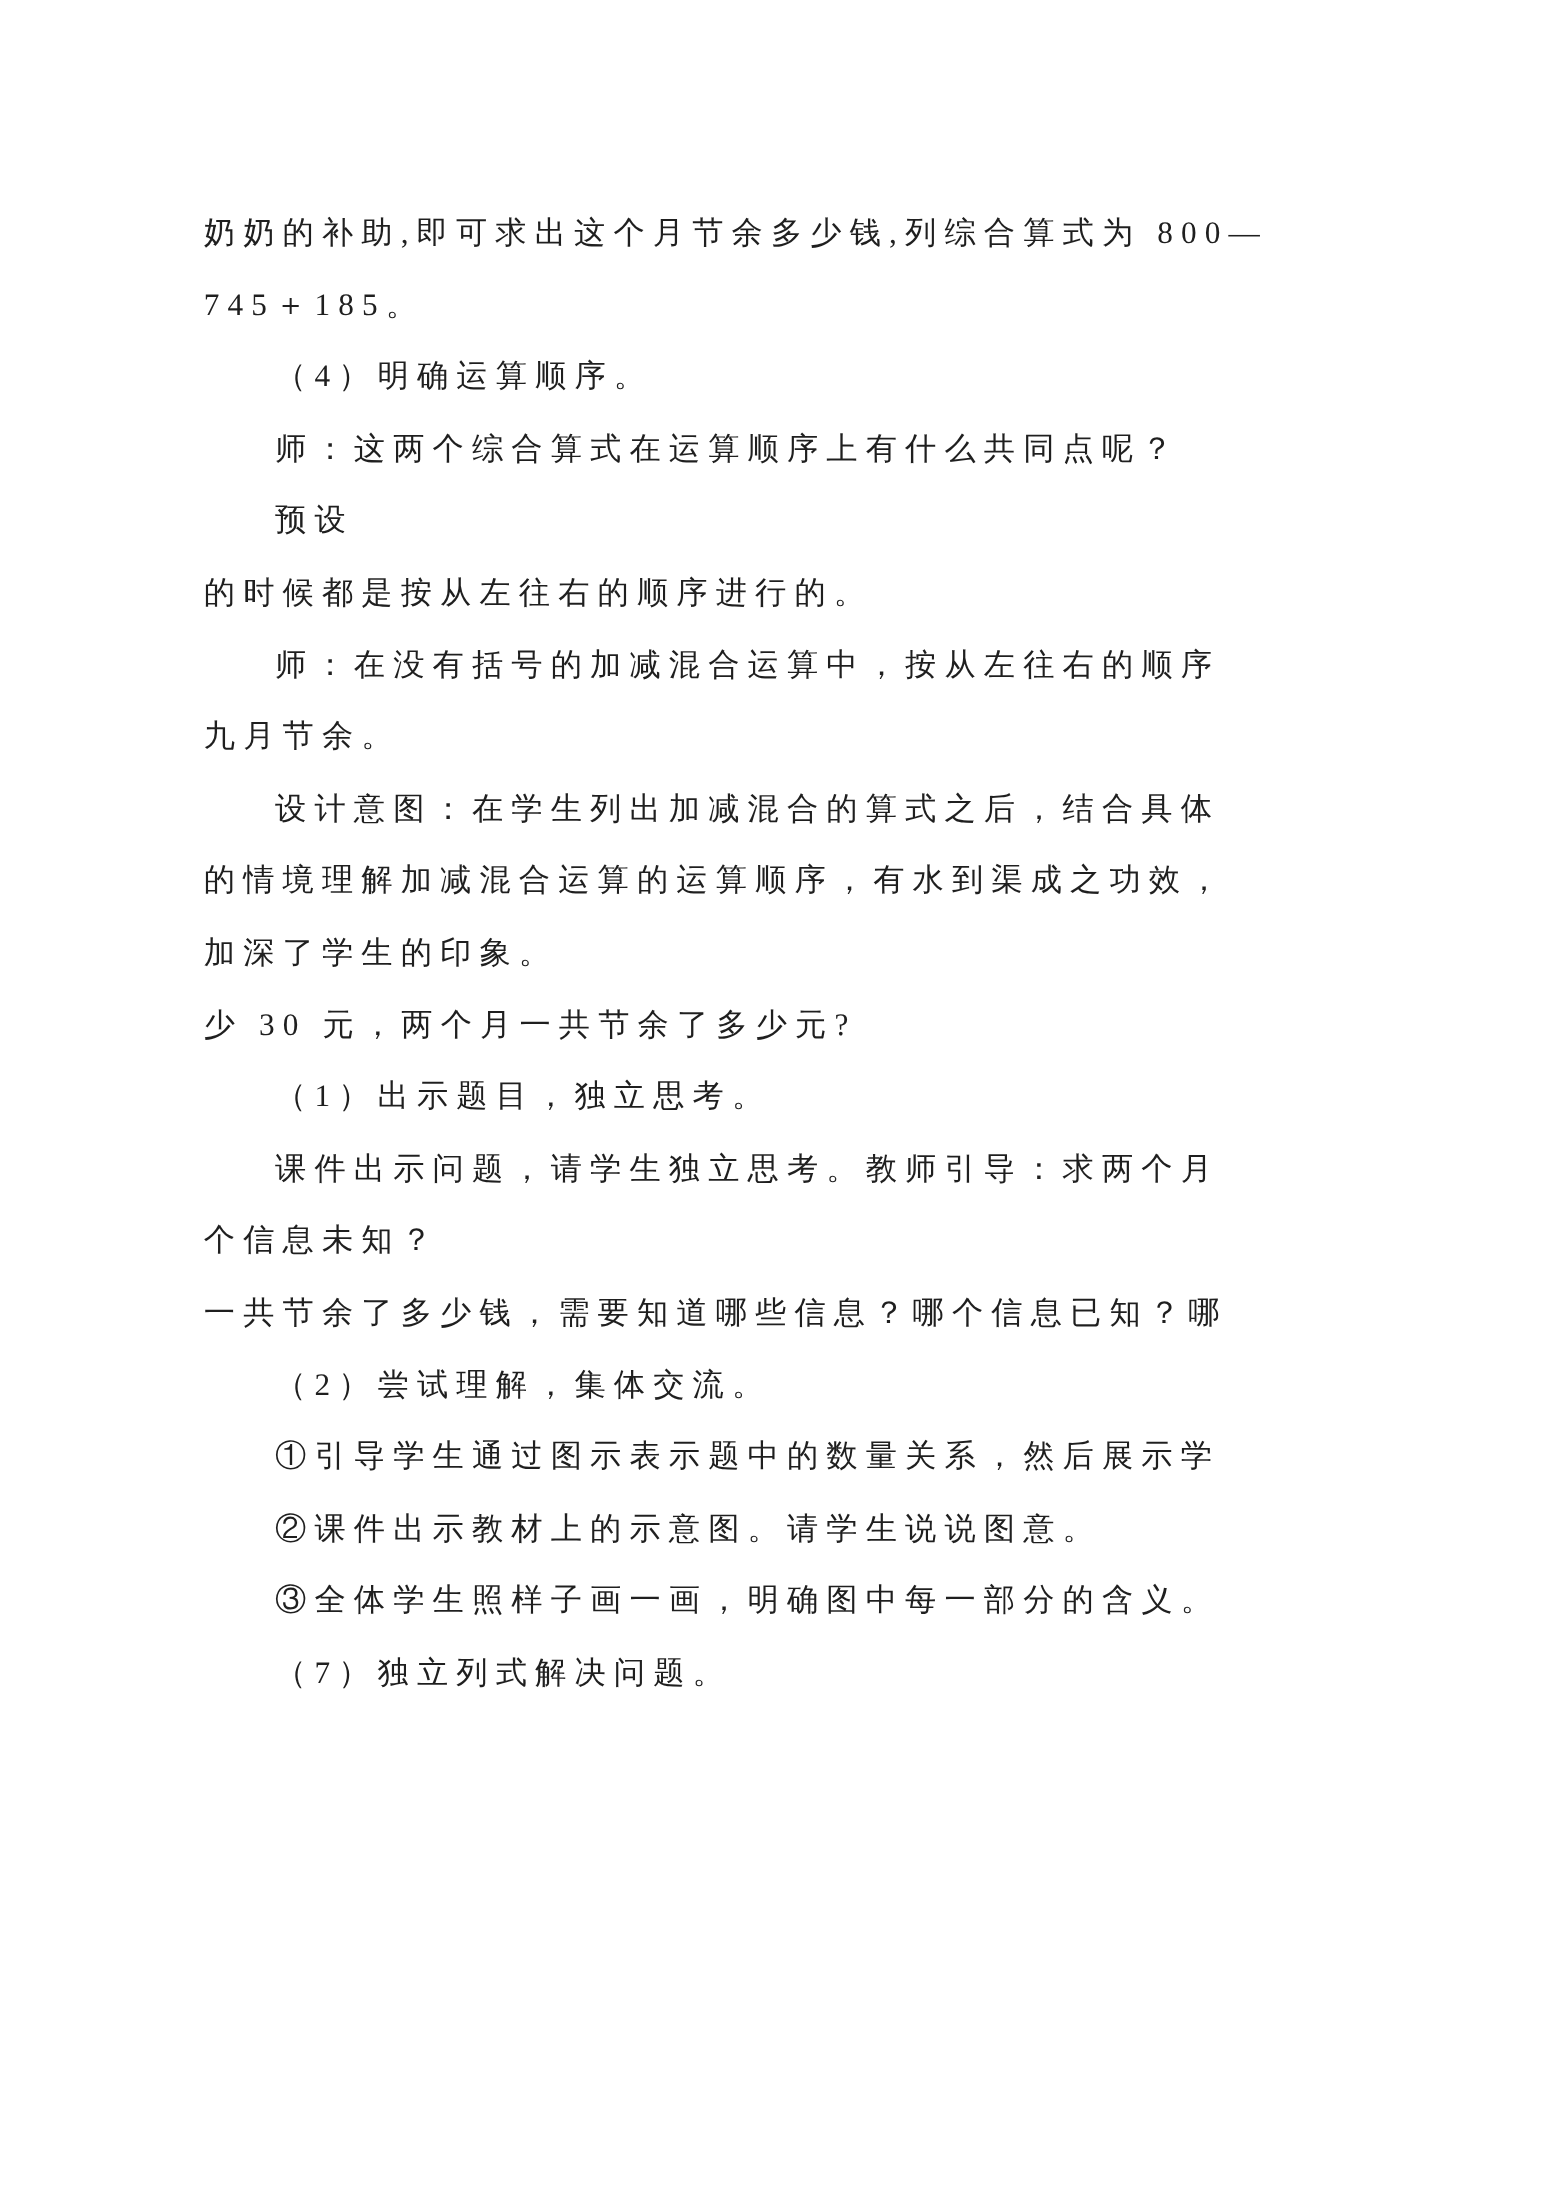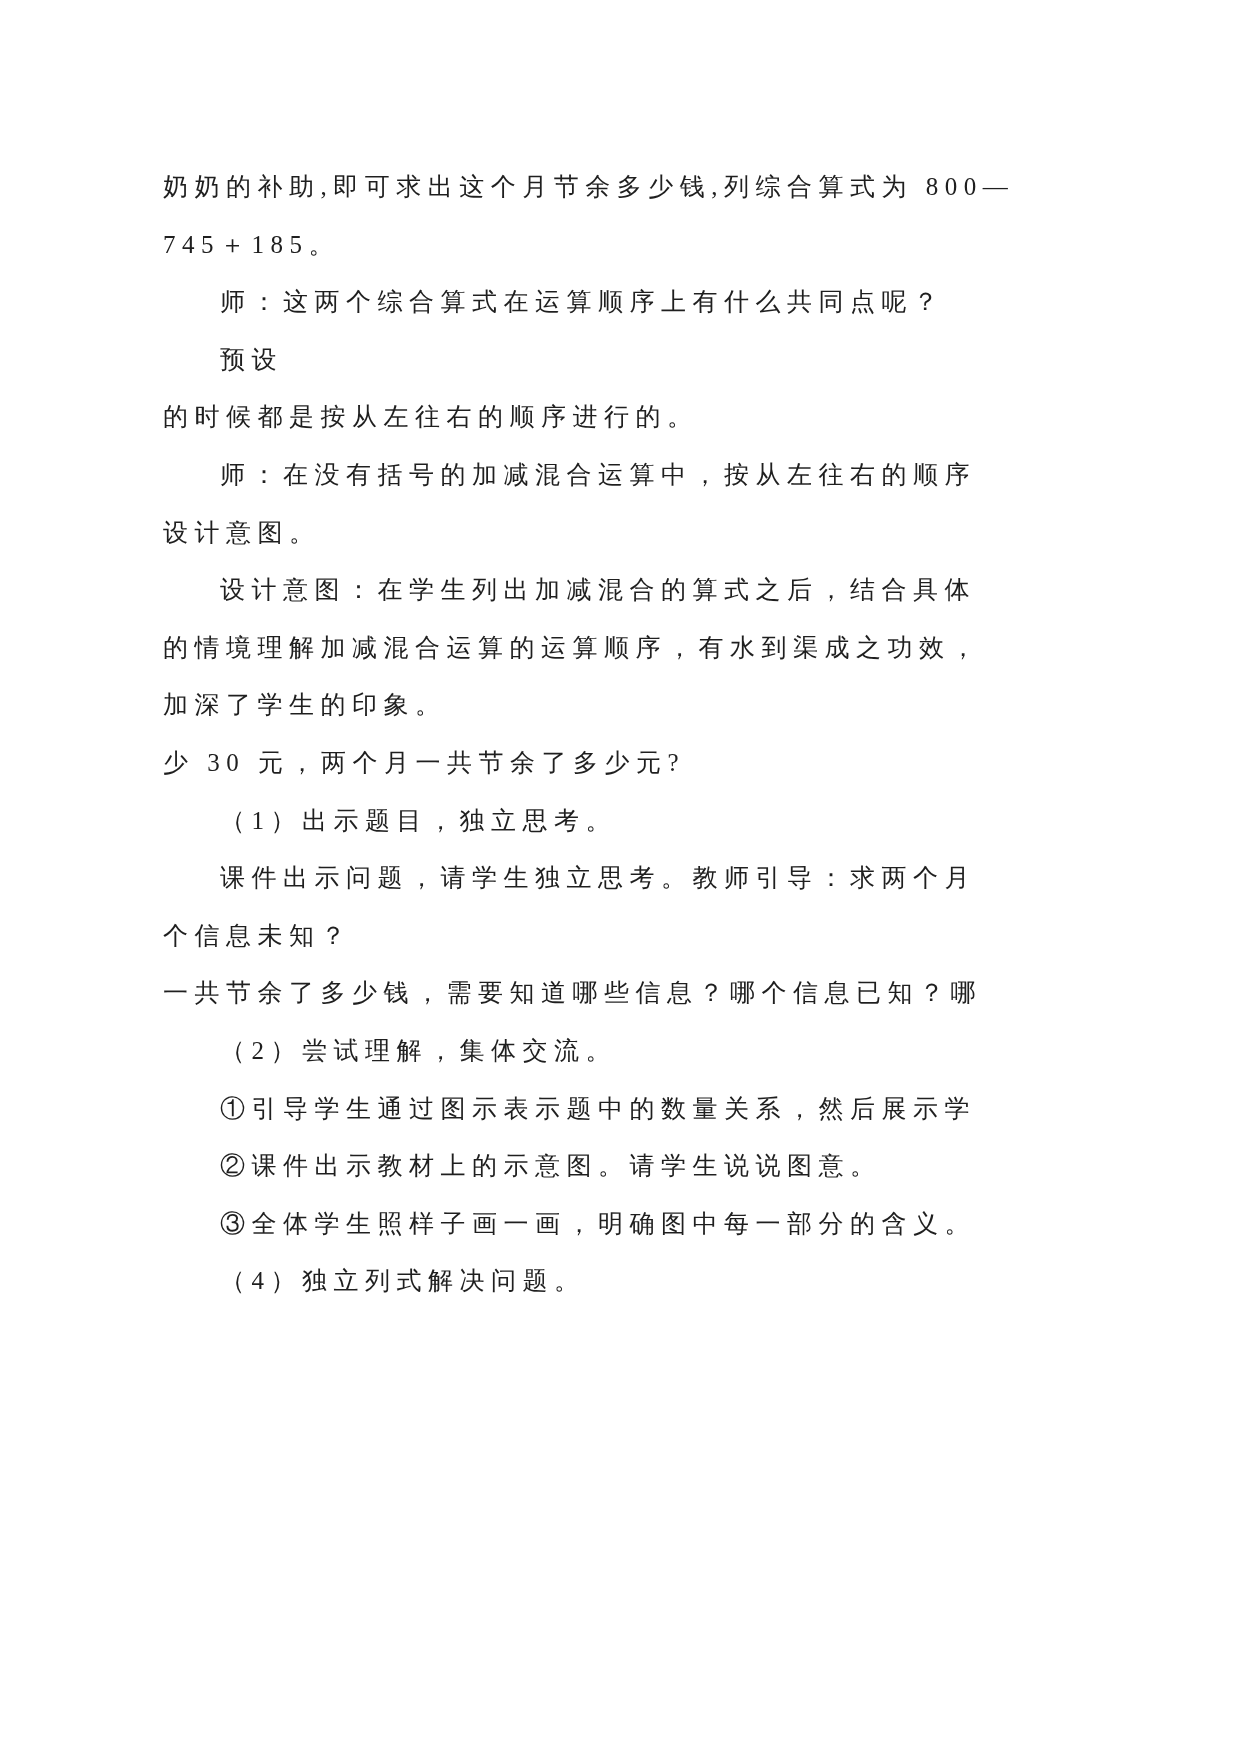--- a/index.html
+++ b/index.html
@@ -35,32 +35,33 @@
     padding-left: 57px;
   }
 </style>
 </head>
 <body>
 
 <div class="page">
   <div class="text-block">
     <p class="line">奶奶的补助,即可求出这个月节余多少钱,列综合算式为 800—</p>
     <p class="line">745＋185。</p>
+    <p class="line indent">（4）明确运算顺序。</p>
     <p class="line indent">师：这两个综合算式在运算顺序上有什么共同点呢？</p>
     <p class="line indent">预设</p>
     <p class="line">的时候都是按从左往右的顺序进行的。</p>
     <p class="line indent">师：在没有括号的加减混合运算中，按从左往右的顺序</p>
-    <p class="line">设计意图。</p>
+    <p class="line">九月节余。</p>
     <p class="line indent">设计意图：在学生列出加减混合的算式之后，结合具体</p>
     <p class="line">的情境理解加减混合运算的运算顺序，有水到渠成之功效，</p>
     <p class="line">加深了学生的印象。</p>
     <p class="line">少 30 元，两个月一共节余了多少元?</p>
     <p class="line indent">（1）出示题目，独立思考。</p>
     <p class="line indent">课件出示问题，请学生独立思考。教师引导：求两个月</p>
     <p class="line">个信息未知？</p>
     <p class="line">一共节余了多少钱，需要知道哪些信息？哪个信息已知？哪</p>
     <p class="line indent">（2）尝试理解，集体交流。</p>
     <p class="line indent">①引导学生通过图示表示题中的数量关系，然后展示学</p>
     <p class="line indent">②课件出示教材上的示意图。请学生说说图意。</p>
     <p class="line indent">③全体学生照样子画一画，明确图中每一部分的含义。</p>
-    <p class="line indent">（4）独立列式解决问题。</p>
+    <p class="line indent">（7）独立列式解决问题。</p>
   </div>
 </div>
 
 </body></html>

